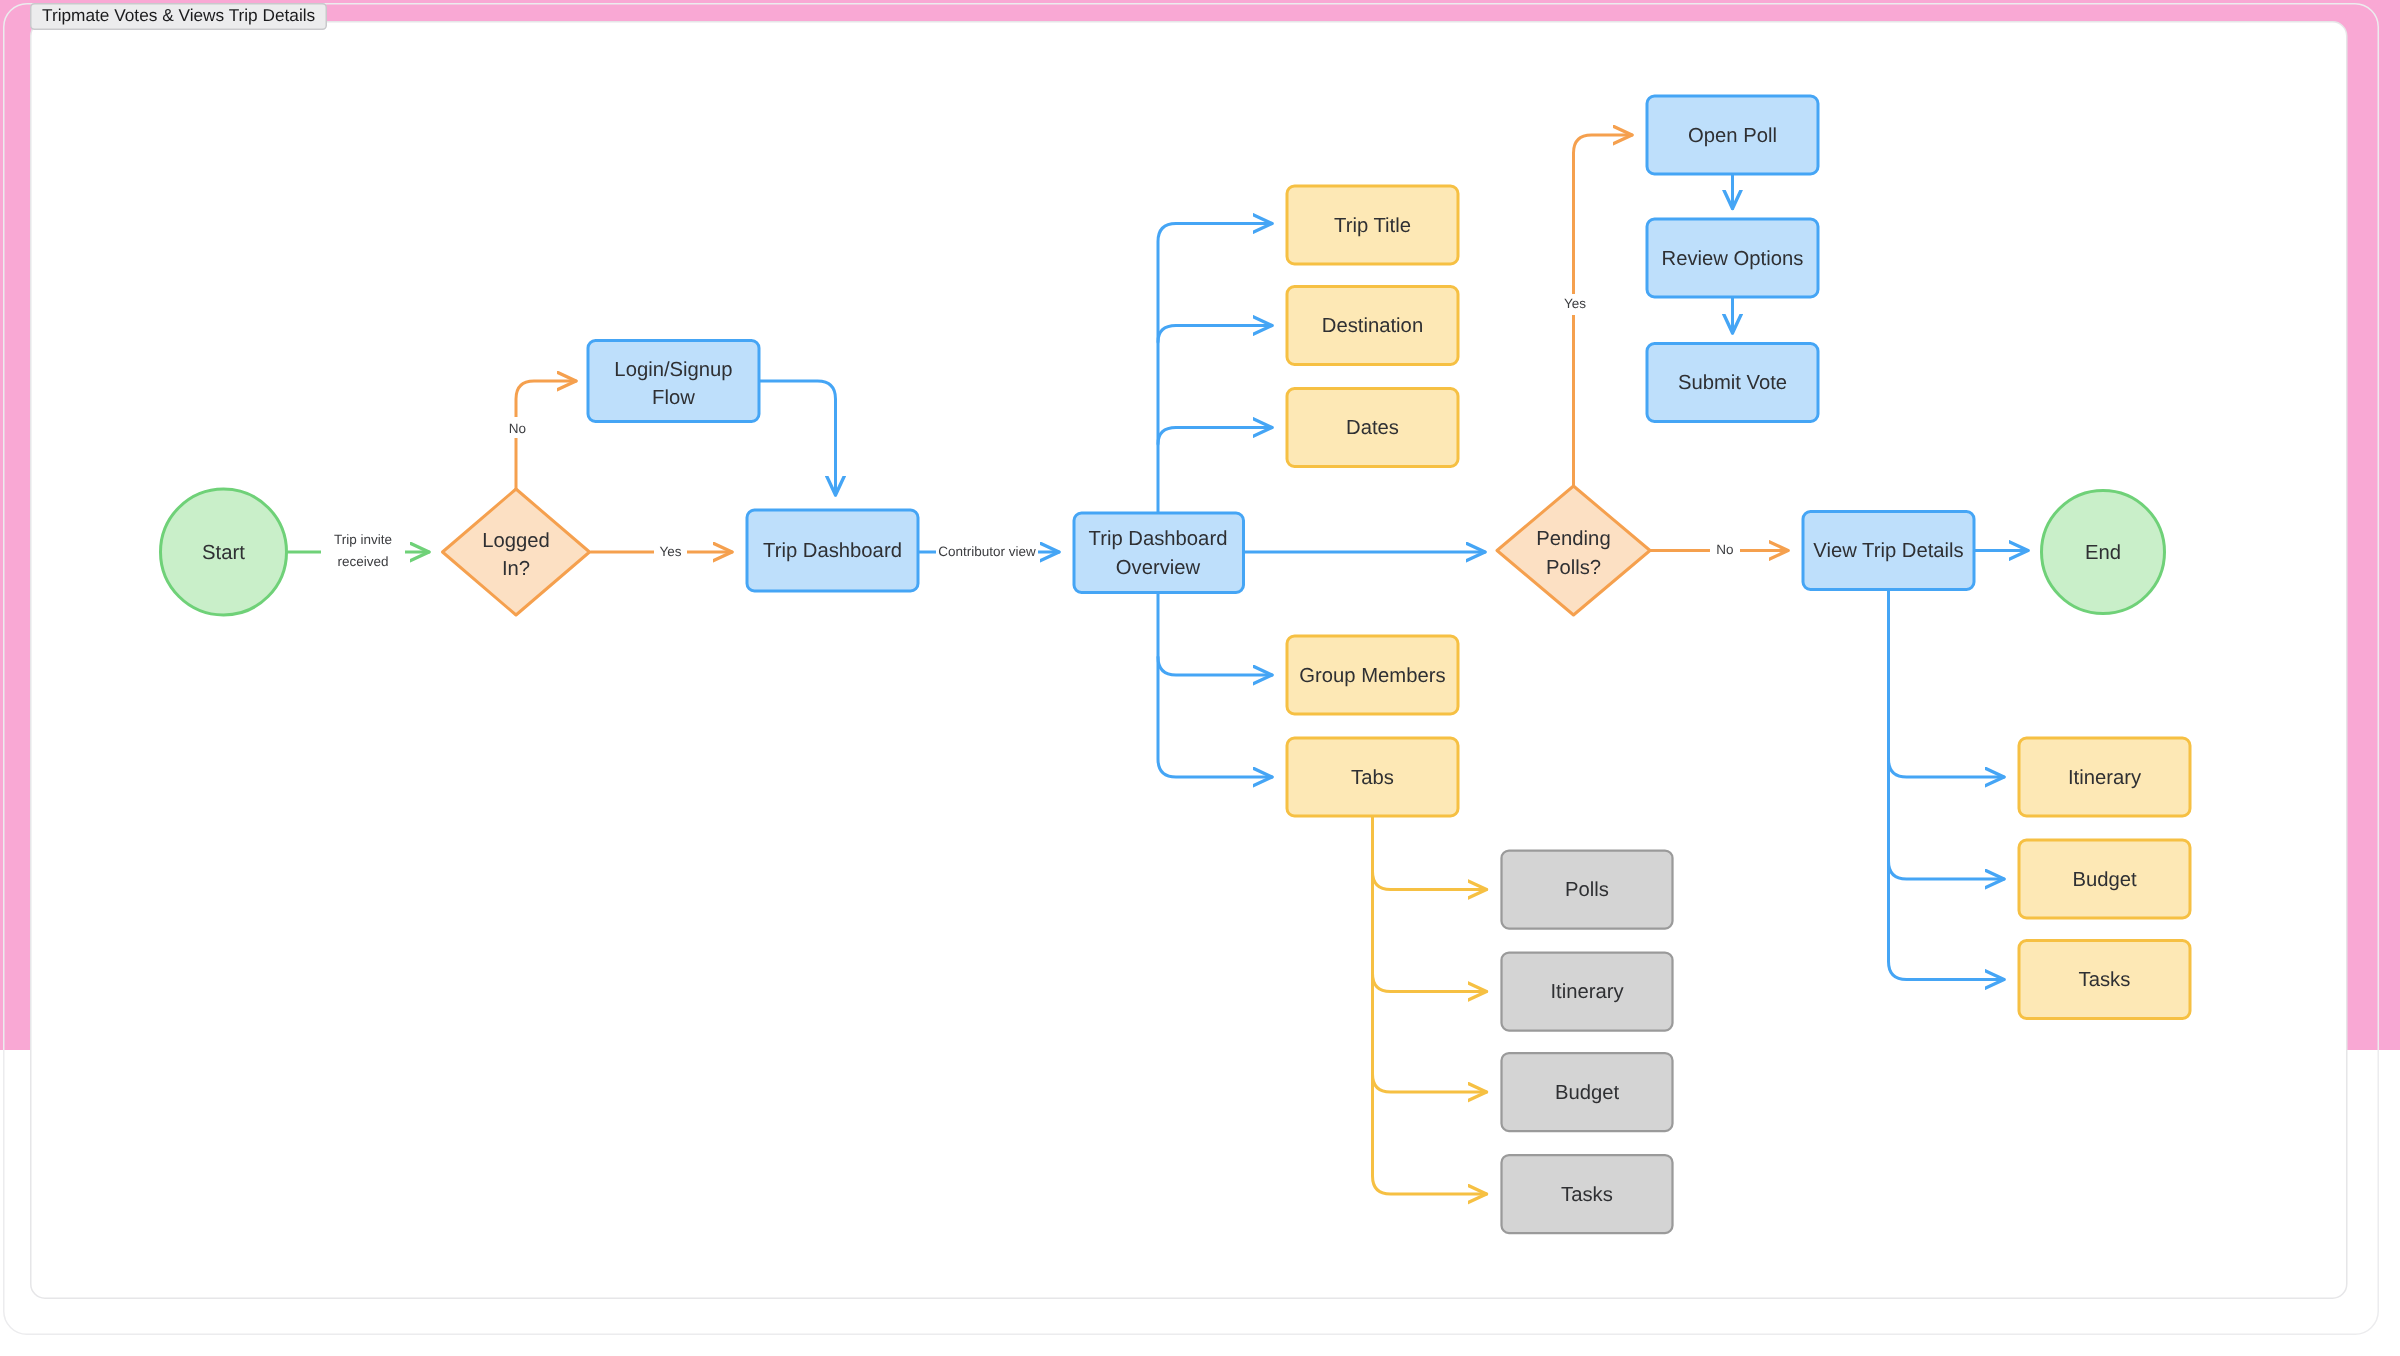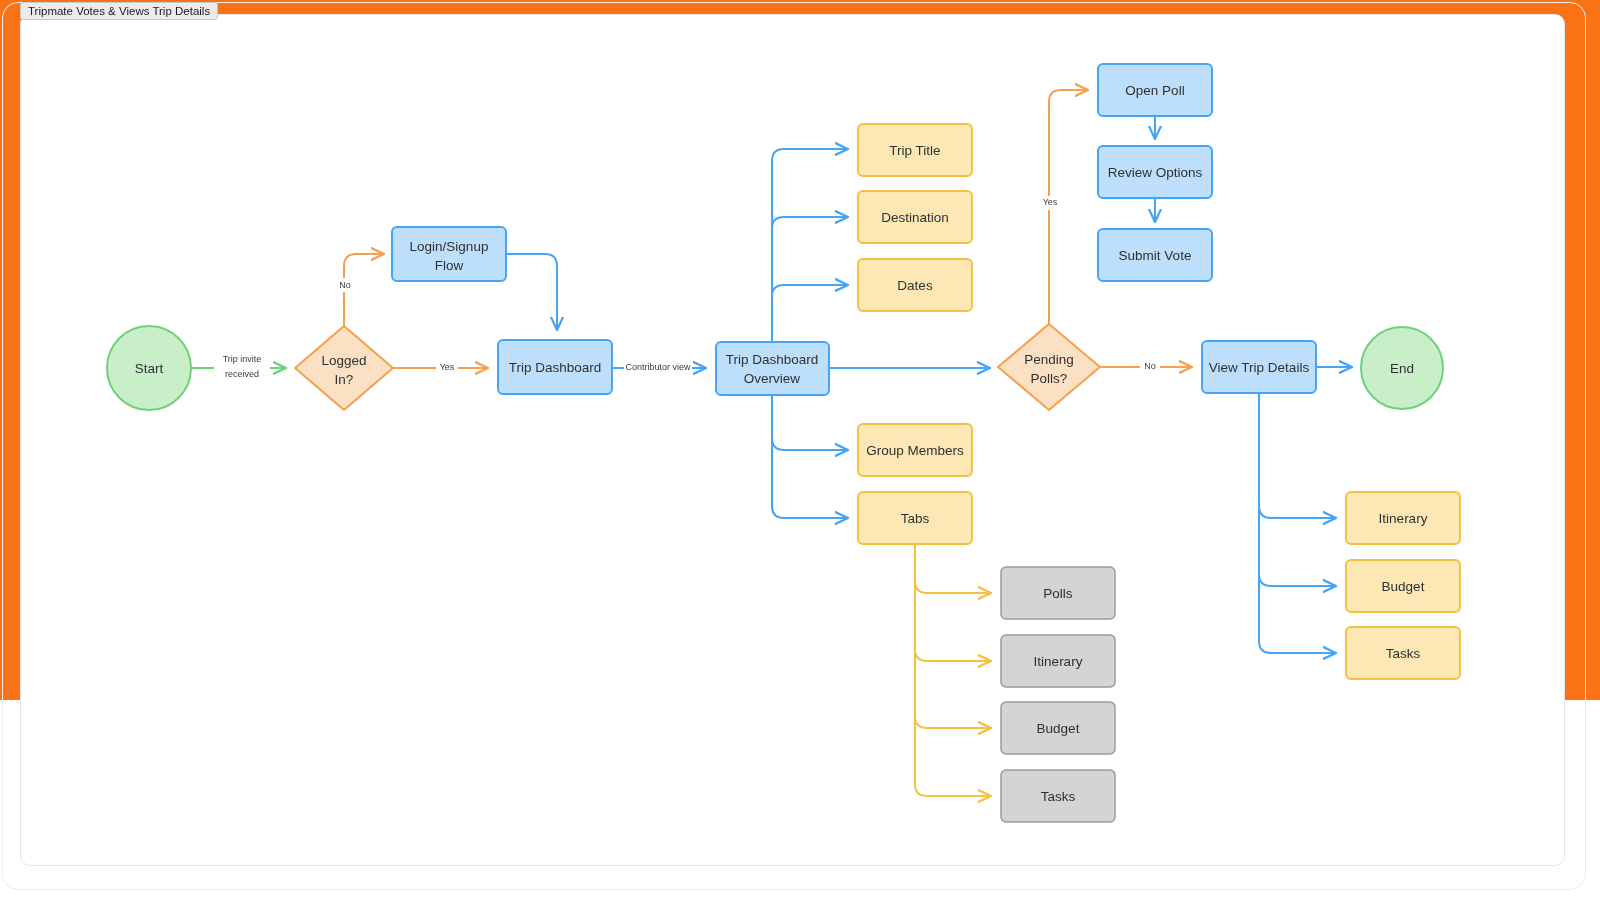--- a/index.html
+++ b/index.html
@@ -8,21 +8,21 @@
     background: #ffffff;
     width: 1600px;
     height: 904px;
     overflow: hidden;
     font-family: "Liberation Sans", sans-serif;
   }
   #app {
     position: relative;
     width: 1600px;
     height: 700px;
-    background: #f97316;
+    background: #f9a8d4;
   }
   
   .outer-frame {
     position: absolute;
     left: 2px;
     top: 2px;
     width: 1584px;
     height: 888px;
     border: 1px solid #ececee;
     border-radius: 16px;

